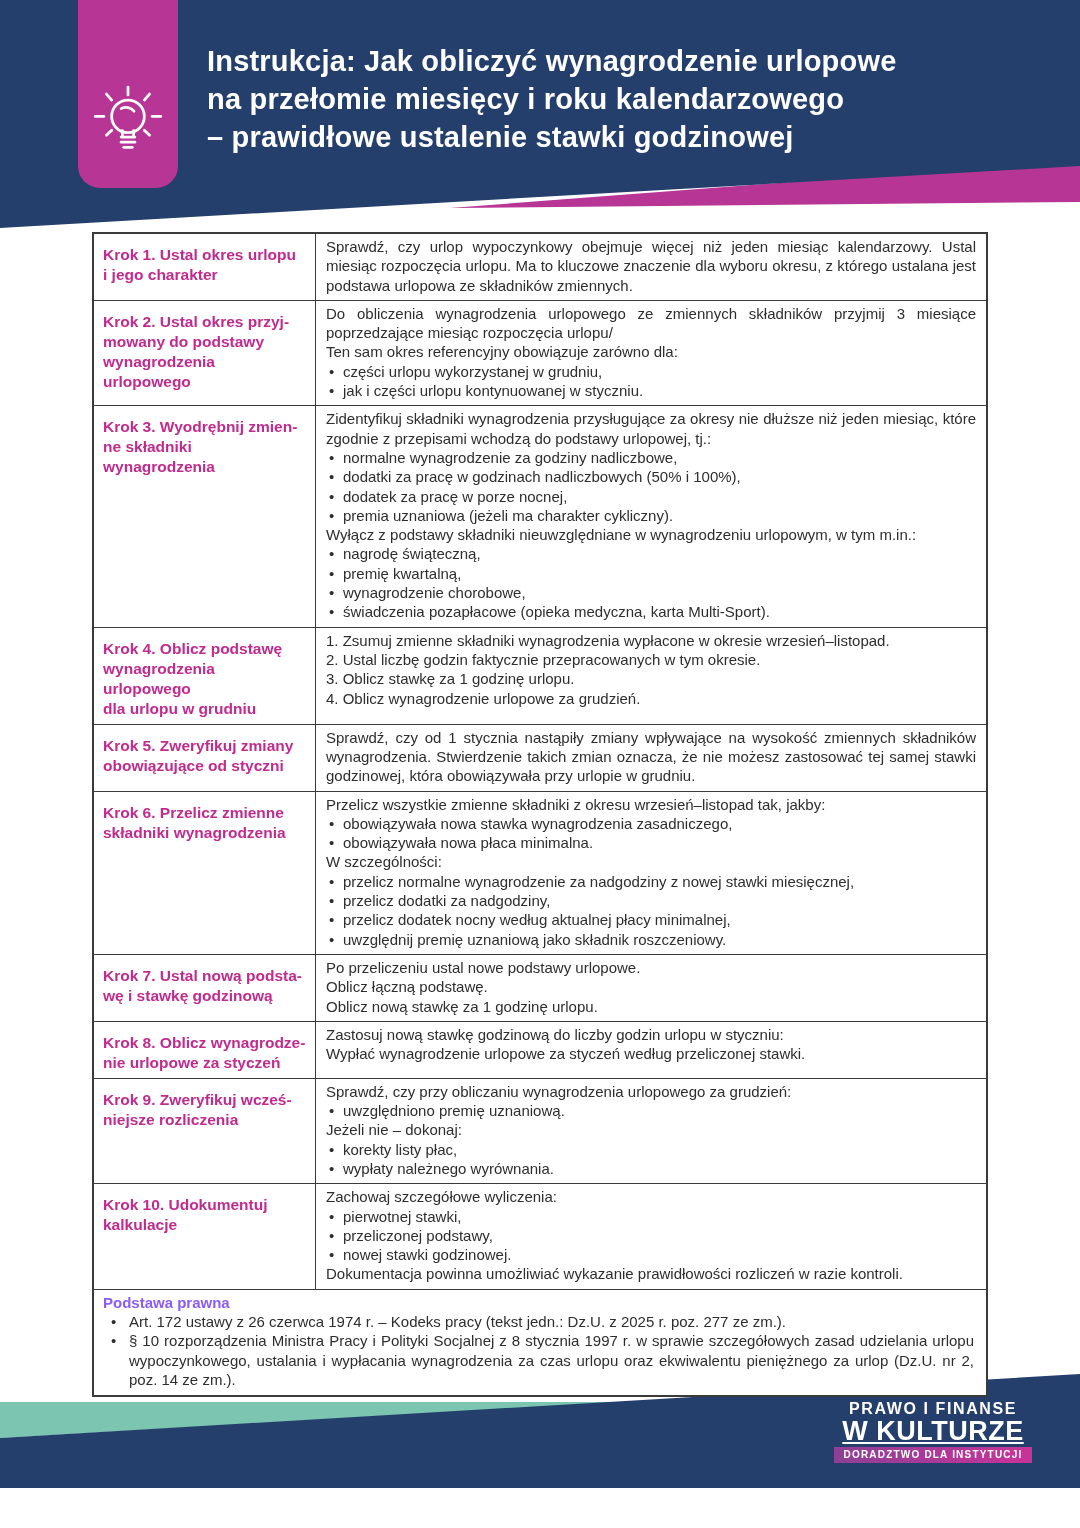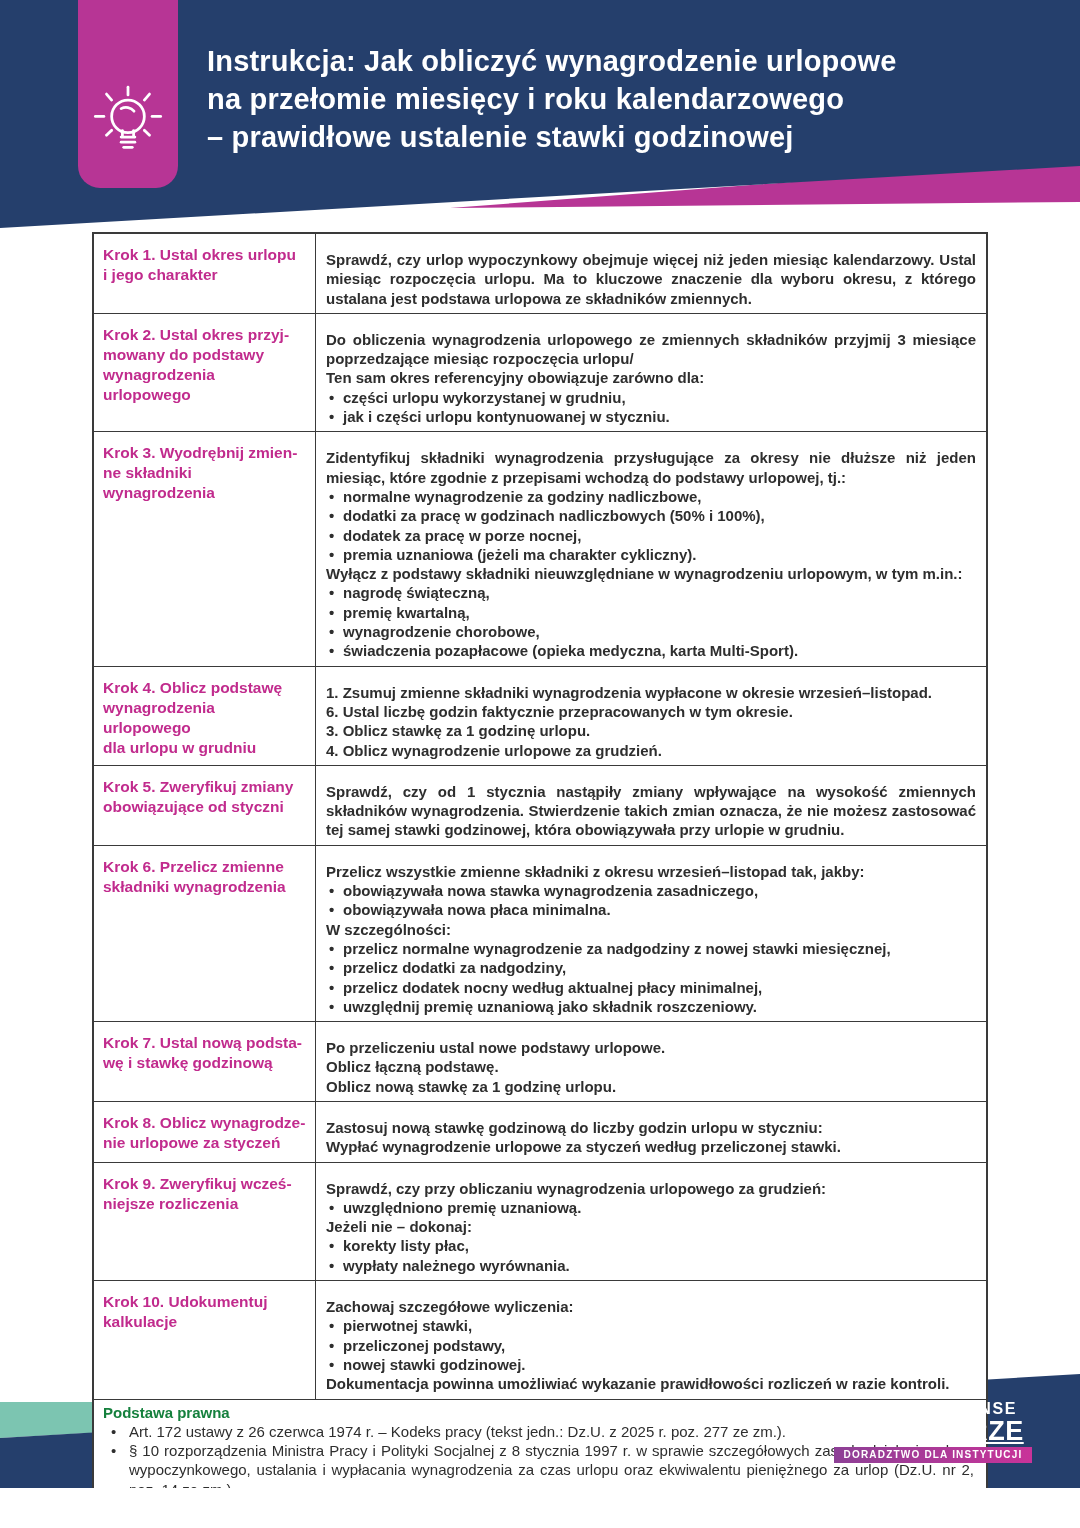--- a/index.html
+++ b/index.html
@@ -35,30 +35,30 @@
   table.steps td{
     border:1px solid #3a3a3a;vertical-align:top;
   }
   td.step-cell{
     width:204px;color:#c12b8d;font-weight:bold;
     font-size:15.5px;line-height:20px;
     padding:11px 8px 5px 9px;white-space:pre-line;
   }
   td.content-cell{
     font-size:15px;line-height:19.3px;color:#2e2e2e;
-    padding:16px 10px 5px 10px;text-align:justify;font-weight:bold;
+    padding:3px 10px 5px 10px;text-align:justify;
   }
   .p{margin:0;}
   .li{position:relative;padding-left:17px;}
   .li::before{content:"\2022";position:absolute;left:3px;}
   td.legal-cell{
     font-size:15px;line-height:19.3px;color:#2e2e2e;
     padding:3px 12px 6px 9px;
   }
-  .legal-heading{color:#15803d;font-weight:bold;}
+  .legal-heading{color:#8b5cf6;font-weight:bold;}
   .legal-li{position:relative;padding-left:26px;text-align:justify;}
   .legal-li::before{content:"\2022";position:absolute;left:8px;}
   
   .ftr{position:absolute;left:0;top:1370px;width:1080px;height:158px;z-index:1;}
   .ftr-teal{position:absolute;left:0;top:0;width:1080px;height:158px;background:#7cc5b1;
     clip-path:polygon(0 32px,640px 32px,0 68px);}
   .ftr-navy{position:absolute;left:0;top:0;width:1080px;height:158px;background:#253f6c;
     clip-path:polygon(0 68px,1080px 4px,1080px 158px,0 158px);}
   .ftr-content{position:absolute;left:773px;top:1400px;width:320px;text-align:center;color:#ffffff;z-index:3;}
   .logo-line1{font-size:16px;font-weight:bold;letter-spacing:1.6px;line-height:18px;}
@@ -134,21 +134,21 @@
             <div class="li">wynagrodzenie chorobowe,</div>
             <div class="li">świadczenia pozapłacowe (opieka medyczna, karta Multi-Sport).</div>
           </td>
         </tr>
         <tr>
           <td class="step-cell">Krok 4. Oblicz podstawę
 wynagrodzenia urlopowego
 dla urlopu w grudniu</td>
           <td class="content-cell">
             <div class="p">1. Zsumuj zmienne składniki wynagrodzenia wypłacone w okresie wrzesień–listopad.</div>
-            <div class="p">6. Ustal liczbę godzin faktycznie przepracowanych w tym okresie.</div>
+            <div class="p">2. Ustal liczbę godzin faktycznie przepracowanych w tym okresie.</div>
             <div class="p">3. Oblicz stawkę za 1 godzinę urlopu.</div>
             <div class="p">4. Oblicz wynagrodzenie urlopowe za grudzień.</div>
           </td>
         </tr>
         <tr>
           <td class="step-cell">Krok 5. Zweryfikuj zmiany
 obowiązujące od styczni</td>
           <td class="content-cell">
             <div class="p">Sprawdź, czy od 1 stycznia nastąpiły zmiany wpływające na wysokość zmiennych składników wynagrodzenia. Stwierdzenie takich zmian oznacza, że nie możesz zastosować tej samej stawki godzinowej, która obowiązywała przy urlopie w grudniu.</div>
           </td>

